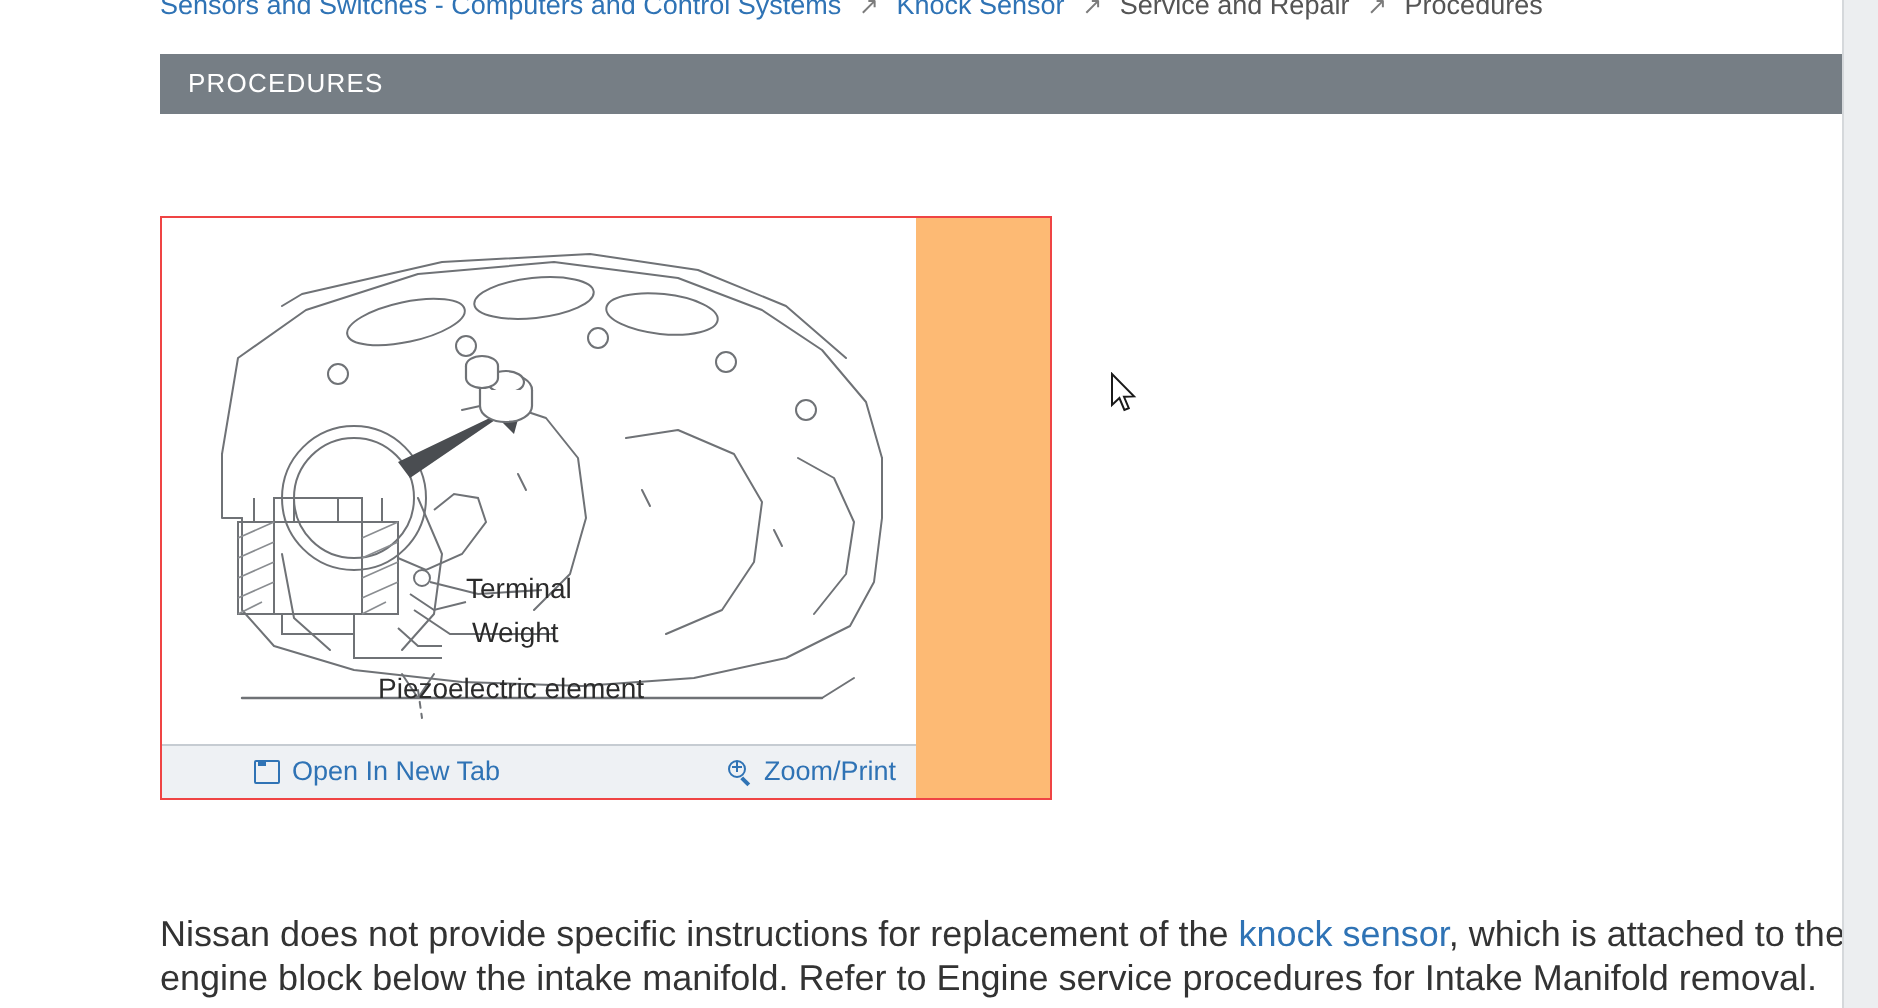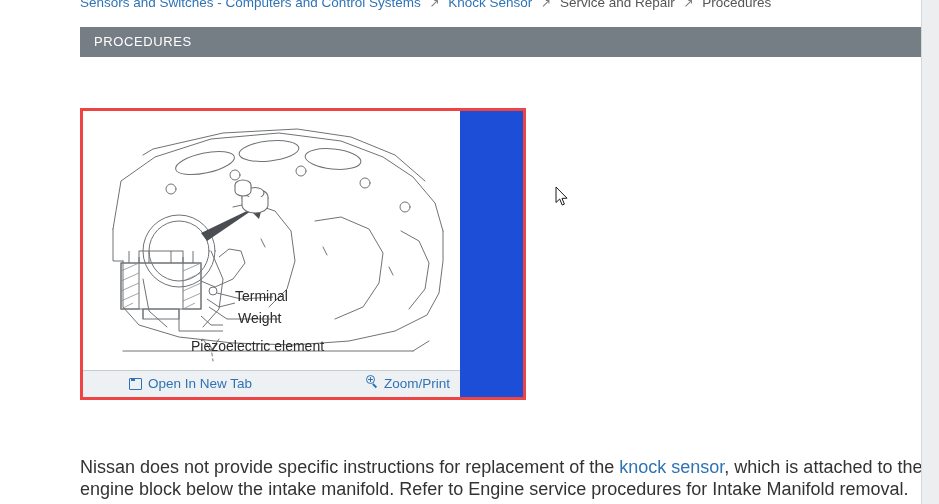--- a/index.html
+++ b/index.html
@@ -79,22 +79,22 @@
     font-weight: normal;
   }
 
   
   .figure-card {
     position: absolute;
     left: 36px;
     top: 108px;
     width: 446px;
     height: 292px;
-    border: 3px solid #ef4444;
-    background: #1d4ed8;
+    border: 1px solid #ef4444;
+    background: #fdba74;
     box-sizing: border-box;
   }
   .figure-image {
     position: absolute;
     left: 0;
     top: 0;
     width: 377px;
     height: 263px;
     overflow: hidden;
     background: #ffffff;
@@ -117,21 +117,21 @@
     align-items: center;
     gap: 6px;
     cursor: pointer;
     padding-left: 36px;
   }
   .tool-right {
     position: absolute;
     right: 10px;
     top: 4px;
     display: flex;
-    align-items: flex-start;
+    align-items: center;
     gap: 5px;
     cursor: pointer;
   }
   .tool-label {
     color: #2f73b5;
     font-size: 13.5px;
     line-height: 18px;
   }
   .icon-newtab {
     width: 13px;

